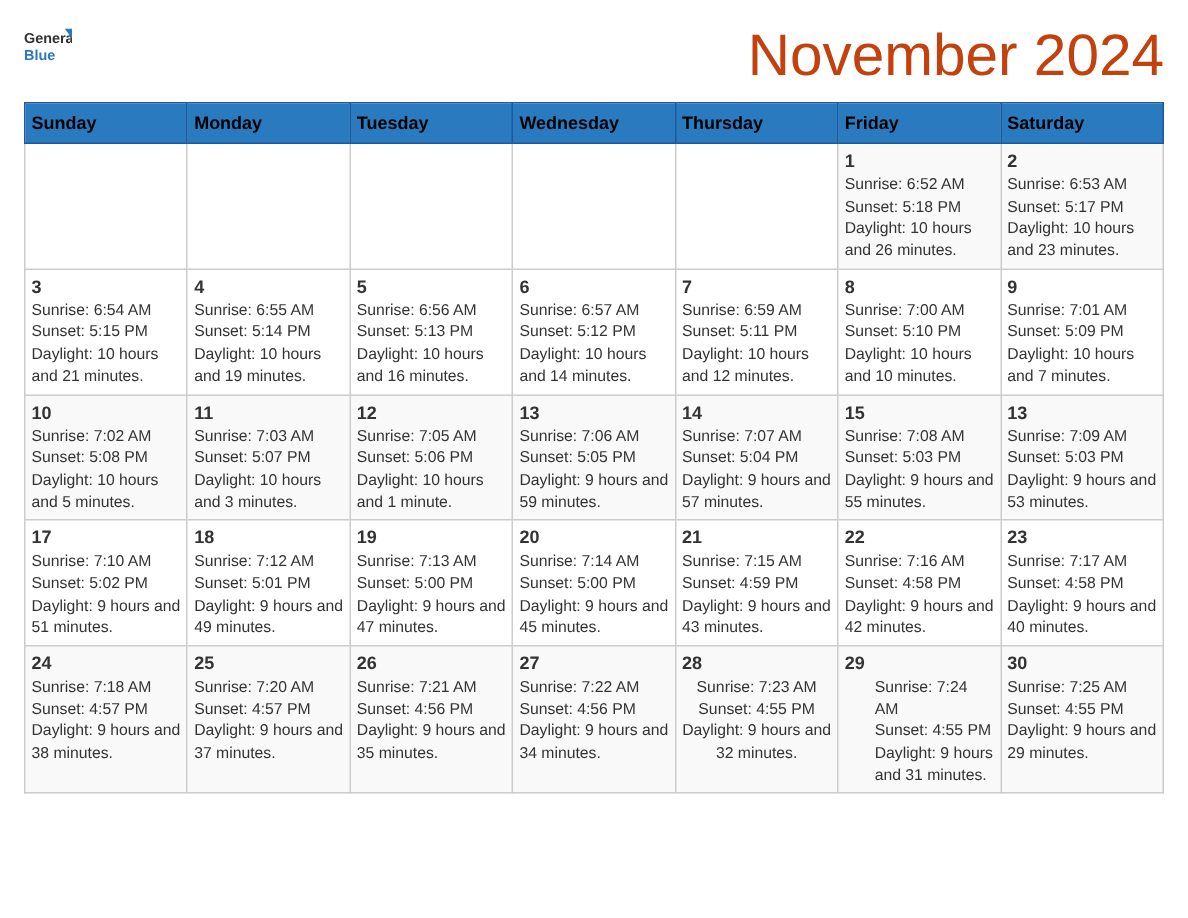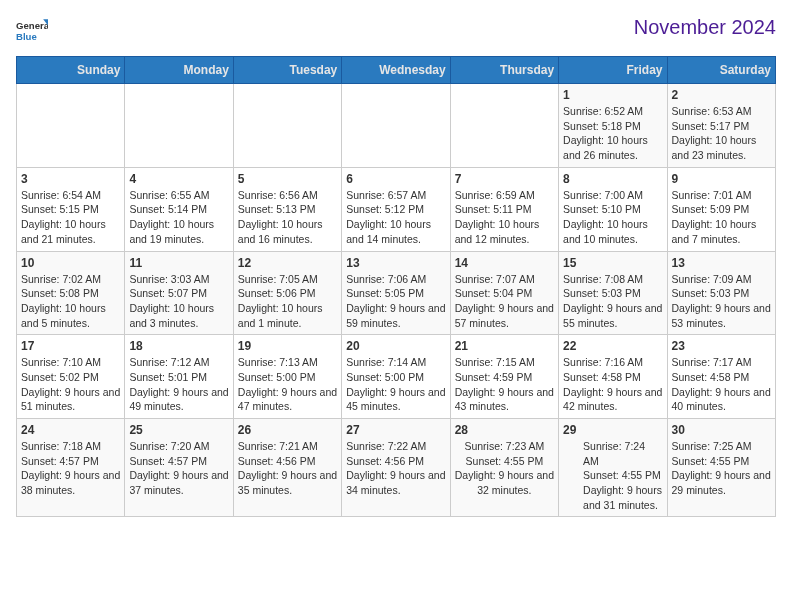--- a/index.html
+++ b/index.html
@@ -22,38 +22,38 @@
       gap: 4px;
     }
     .logo-icon {
       width: 32px;
       height: 32px;
     }
     .title-block {
       text-align: right;
     }
     .month-title {
-      font-size: 20px;
+      font-size: 39px;
       font-weight: 300;
-      color: #4c1d95;
+      color: #c2410c;
     }
     .subtitle {
       font-size: 14px;
       color: #555;
     }
     table {
       width: 100%;
       border-collapse: collapse;
       font-size: 11px;
     }
     thead tr th {
       background-color: #2a7abf;
-      color: #e5e5e5;
+      color: #000000;
       padding: 6px 4px;
-      text-align: right;
+      text-align: left;
       font-size: 12px;
       font-weight: bold;
       border: 1px solid #1a5a9f;
       margin-left: 34px;
     }
     tbody tr td {
       border: 1px solid #ccc;
       vertical-align: top;
       padding: 4px;
       width: calc(100% / 7);
@@ -173,21 +173,21 @@
       </tr>
       <tr>
         <td>
           <span class="day-num">10</span>
           <div class="day-info" style="white-space: pre-line;">Sunrise: 7:02 AM
 Sunset: 5:08 PM
 Daylight: 10 hours and 5 minutes.</div>
         </td>
         <td>
           <span class="day-num">11</span>
-          <div class="day-info" style="white-space: pre-line;">Sunrise: 3:03 AM
+          <div class="day-info" style="white-space: pre-line;">Sunrise: 7:03 AM
 Sunset: 5:07 PM
 Daylight: 10 hours and 3 minutes.</div>
         </td>
         <td>
           <span class="day-num">12</span>
           <div class="day-info" style="white-space: pre-line;">Sunrise: 7:05 AM
 Sunset: 5:06 PM
 Daylight: 10 hours and 1 minute.</div>
         </td>
         <td>

